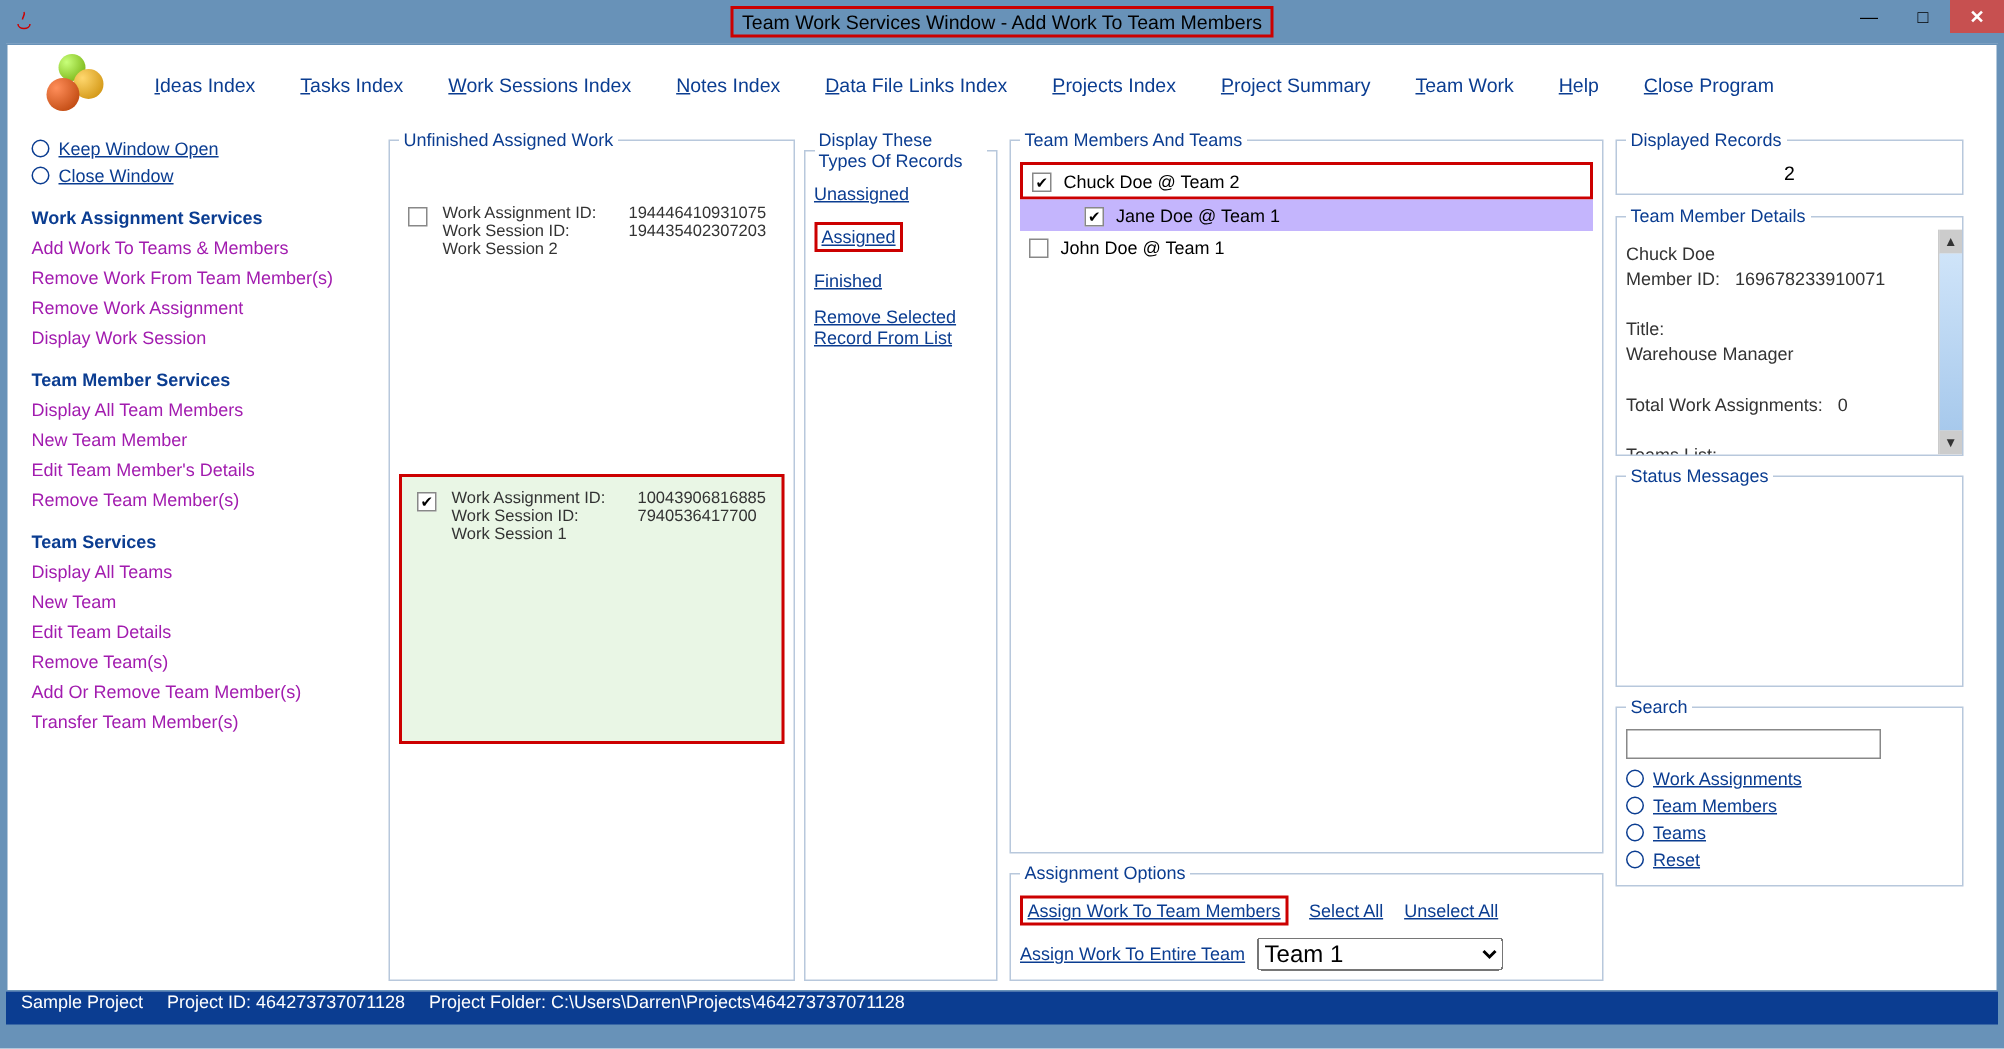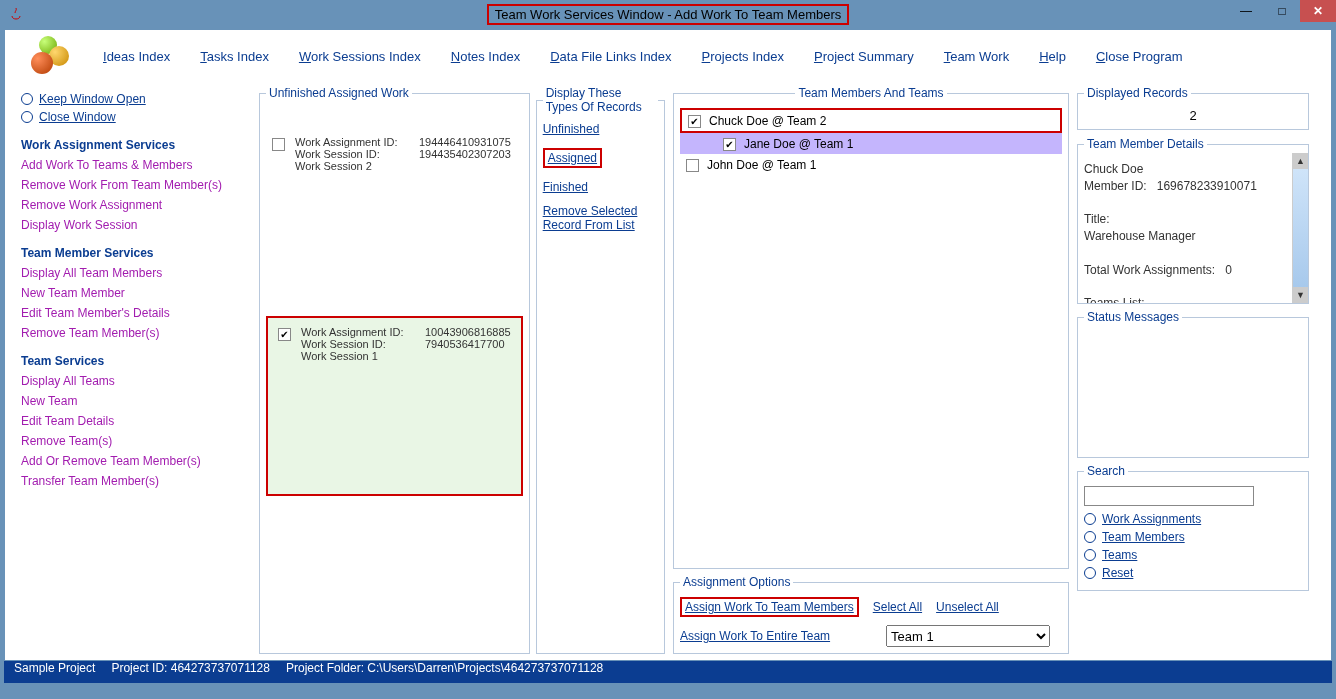--- a/index.html
+++ b/index.html
@@ -58,21 +58,21 @@
 .details .scroll { position: absolute; right: 0; top: 0; bottom: 0; width: 16px; background: #e8e8e8; border-left: 1px solid #ccc; display: flex; flex-direction: column; justify-content: space-between; }
 .details .scroll .btn { height: 16px; background: #ccc; display: flex; align-items: center; justify-content: center; font-size: 9px; }
 .details .scroll .thumb { flex: 1; background: linear-gradient(#cfe4f9,#a7c9ec); margin: 0; }
 .status { height: 148px; }
 .search-box input { width: 170px; height: 20px; border: 1px solid #888; margin-bottom: 6px; }
 .search-box .ro { display: flex; align-items: center; gap: 6px; margin-bottom: 4px; }
 
 .assign-links { display: flex; gap: 14px; align-items: center; flex-wrap: wrap; }
 .assign-links .boxed { border: 2px solid #c00; padding: 1px 3px; }
 .combo { display: flex; align-items: center; margin-top: 8px; gap: 8px; }
-.combo select { width: 164px; height: 22px; font-size: 13px; margin-left: 48px; }
+.combo select { width: 164px; height: 22px; font-size: 16px; }
 
 .statusbar { height: 22px; background: #0b3d91; color: #fff; display: flex; align-items: flex-start; padding: 0 10px; gap: 16px; font-size: 12px; margin: 0 4px 4px 4px; }
 </style>
 </head>
 <body>
 
 <div class="titlebar">
   <div class="java-icon">
     <svg width="16" height="16" viewBox="0 0 16 16">
         <path d="M4 10c0 2 2 3 4 3s4-1 4-3" fill="none" stroke="#c00"></path>
@@ -170,30 +170,30 @@
               <div class="row">
                   <span>Work Session 1</span>
                 </div>
             </div>
           </div>
         </div>
       </fieldset>
       <fieldset>
         <legend>Display These Types Of Records</legend>
         <div class="filter-links" style="margin-bottom:10px;">
-          <span class="link">Unfinished</span>
+          <span class="link">Unassigned</span>
           <span class="link boxed">Assigned</span>
           <span class="link">Finished</span>
         </div>
         <span class="link">Remove Selected Record From List</span>
       </fieldset>
     </div>
 
     <div class="col-team">
-      <fieldset style="flex:1;text-align:center;">
+      <fieldset style="flex:1;">
         <legend>Team Members And Teams</legend>
         <div class="team-list">
           <div class="team-row boxed">
             <span class="chk checked"></span>
             <span>Chuck Doe @ Team 2</span>
           </div>
           <div class="team-row sel">
             <span class="chk checked"></span>
             <span>Jane Doe @ Team 1</span>
           </div>

